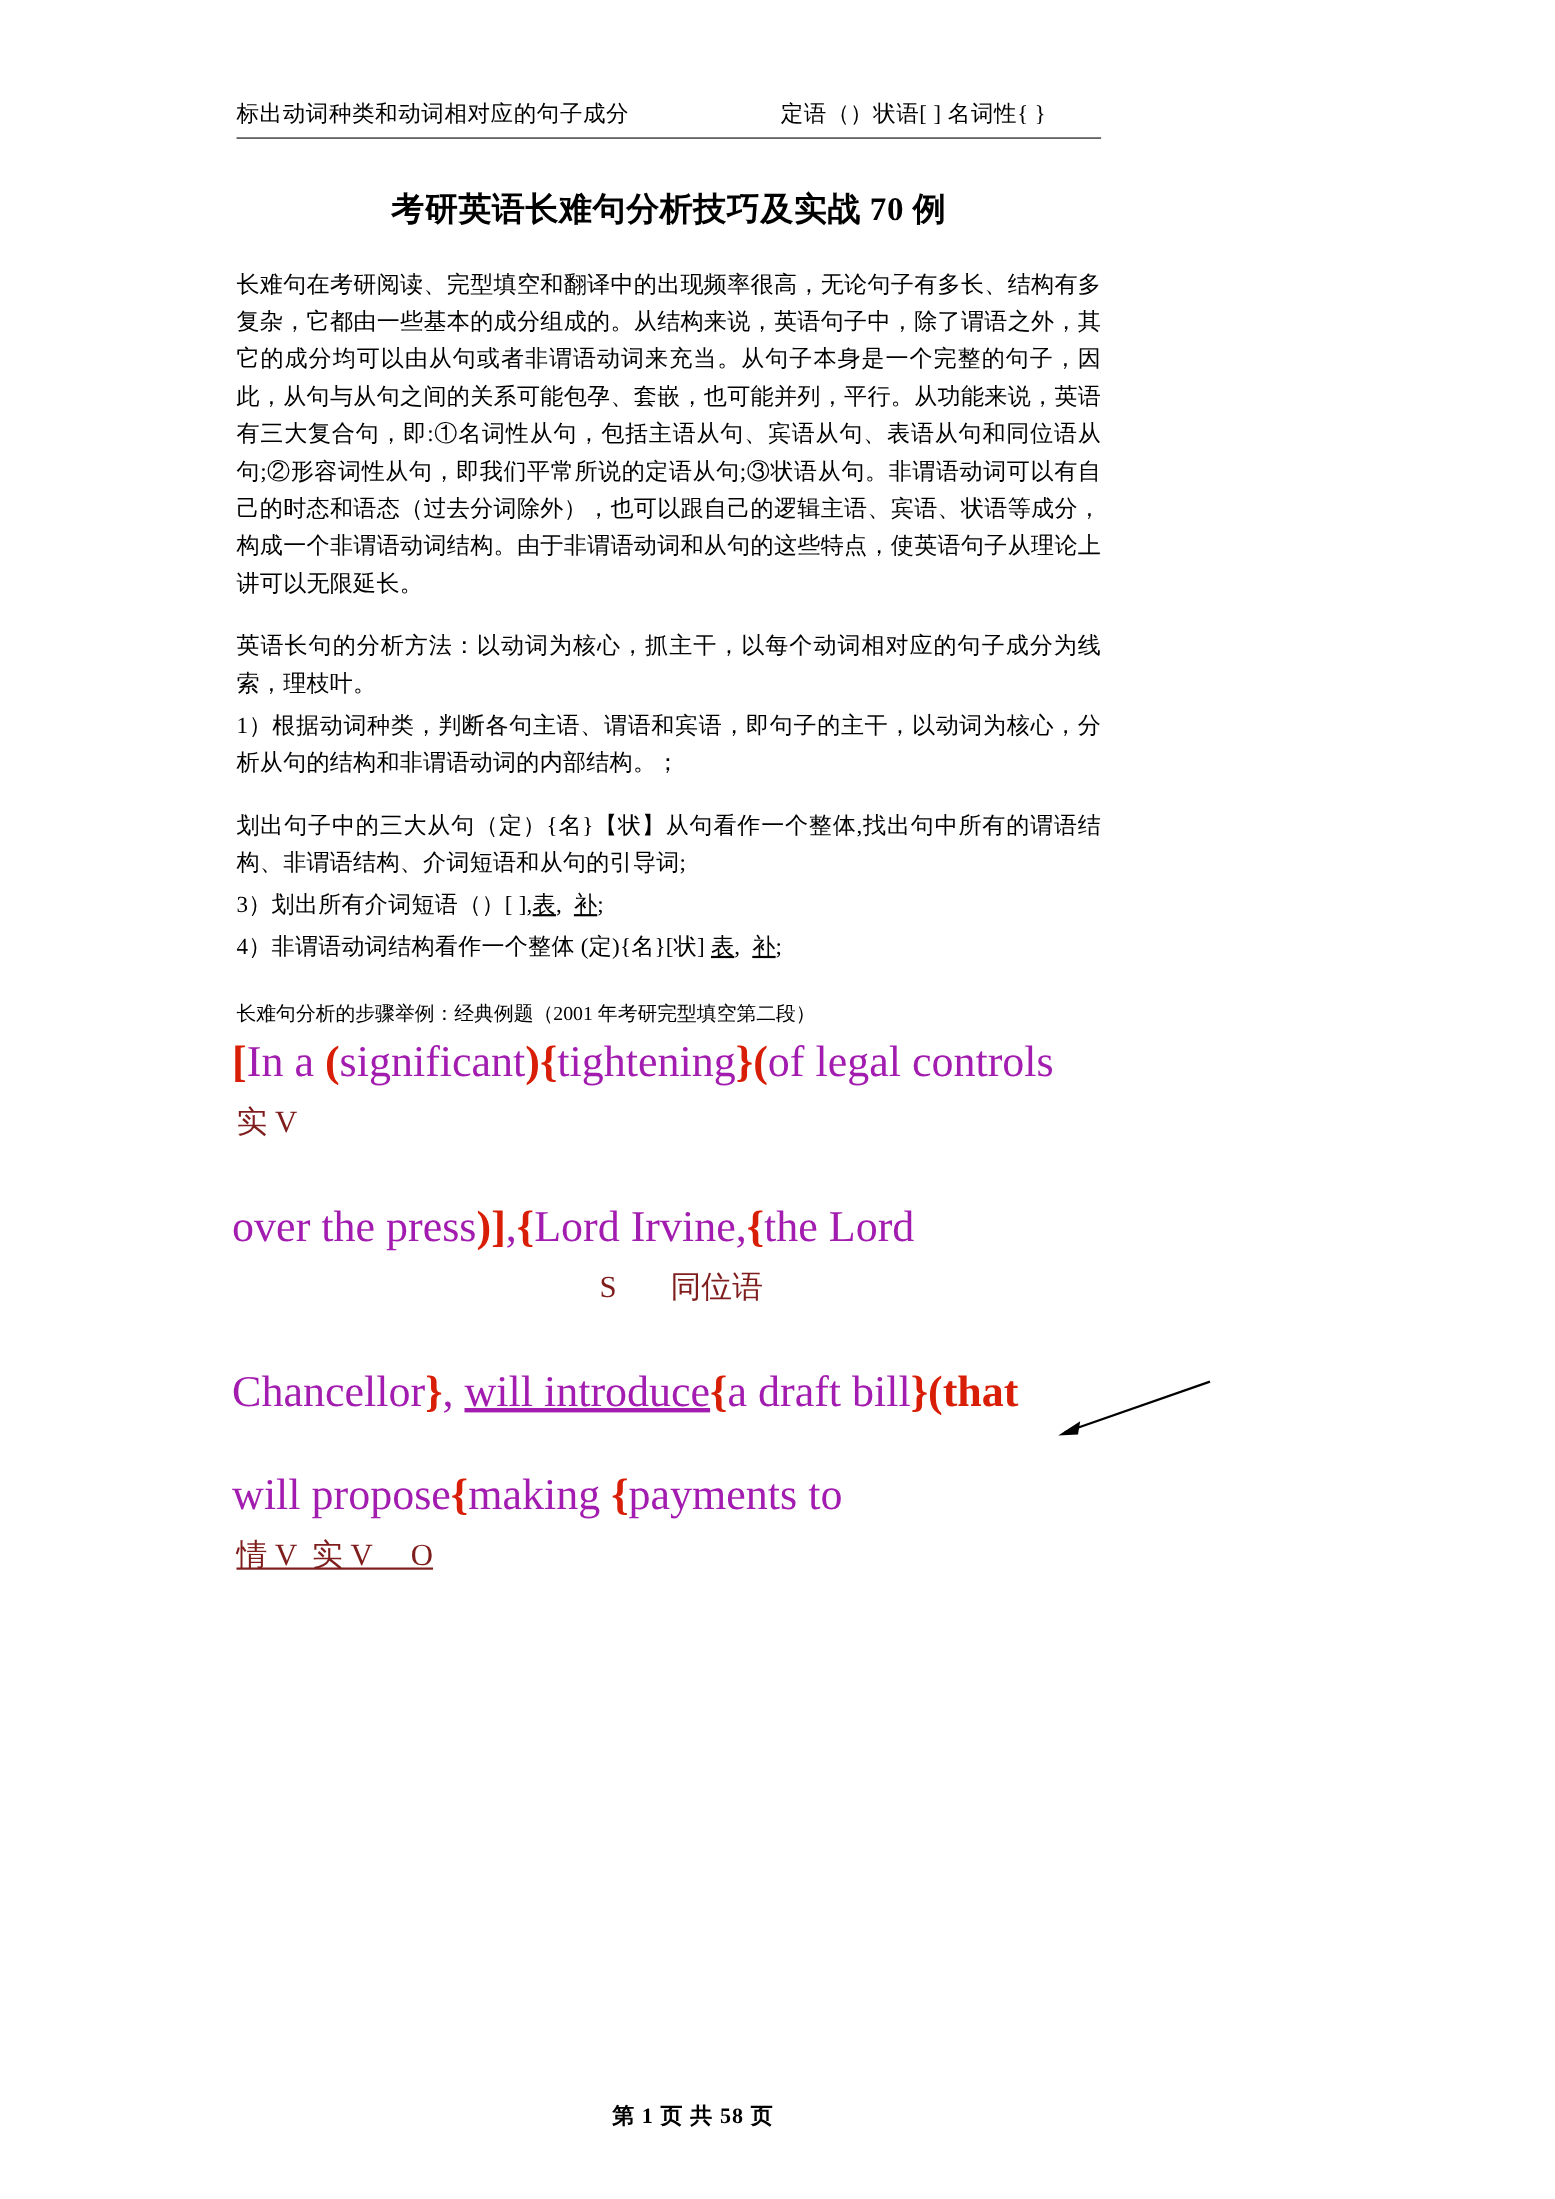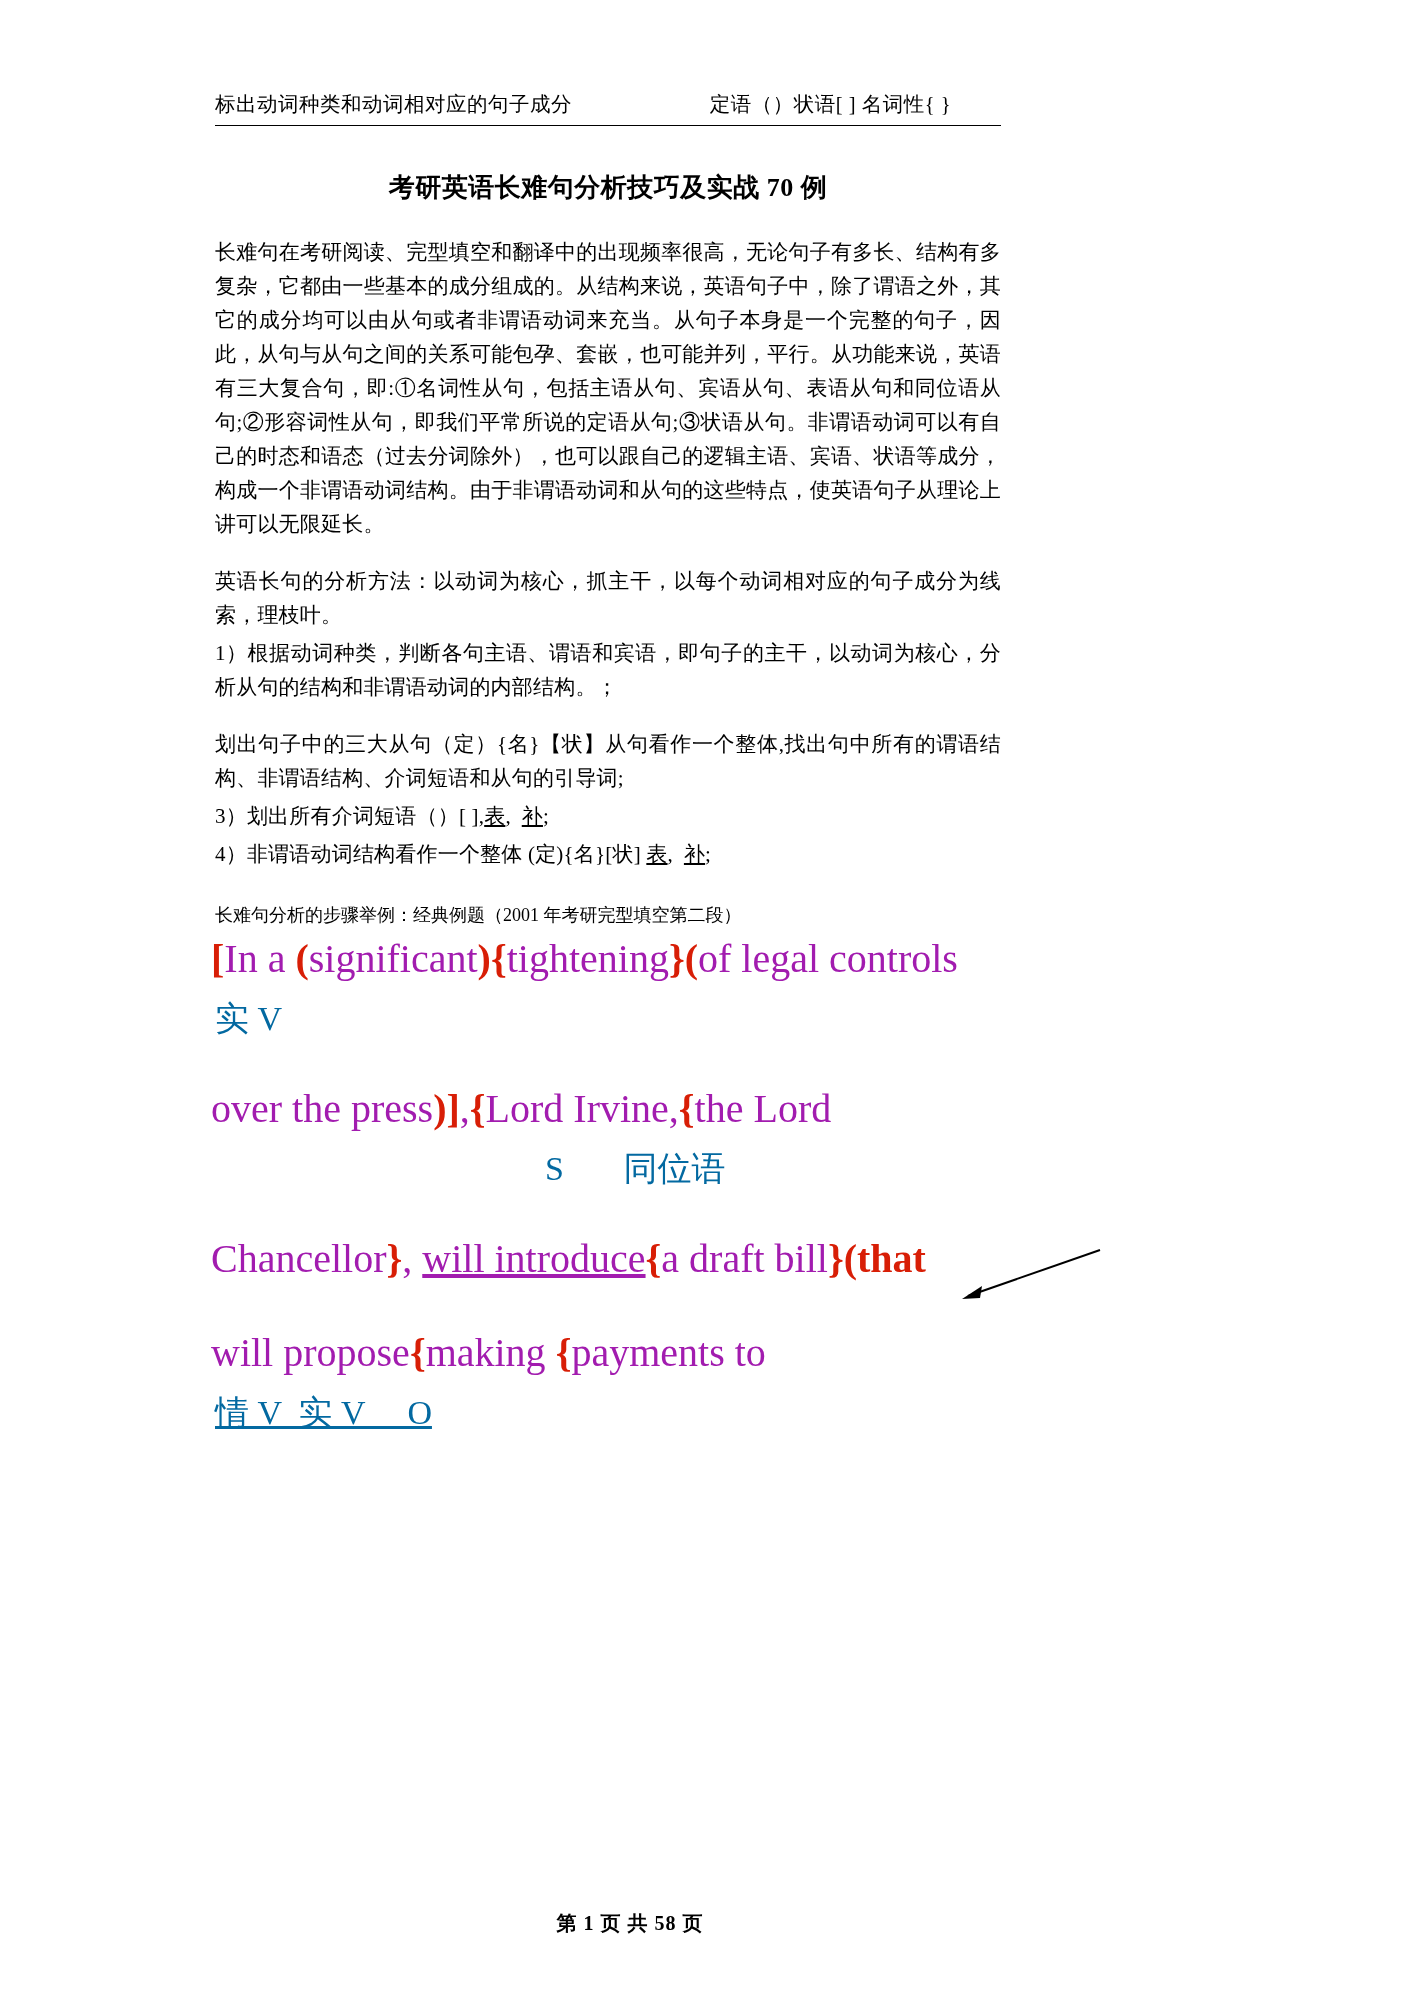--- a/index.html
+++ b/index.html
@@ -33,21 +33,21 @@
     border-bottom: 1.5px solid #000;
     padding-bottom: 8px;
     letter-spacing: 0.5px;
   }
   .header-left { white-space: nowrap; }
   .header-right { white-space: nowrap; padding-right: 50px; }
 
   
   .doc-title {
     text-align: center;
-    font-size: 26px;
+    font-size: 30px;
     font-weight: bold;
     margin-top: 44px;
     letter-spacing: 0.5px;
   }
 
   
   .para {
     font-size: 21px;
     line-height: 1.62;
     text-align: justify;
@@ -71,22 +71,22 @@
     font-size: 40px;
     line-height: 1.15;
     white-space: nowrap;
     margin-left: -4px;
   }
   .redb { color: #d81e06; font-weight: bold; }
   .black { color: #a21caf; }
   .ul { text-decoration: underline; }
 
   .mark-line {
-    color: #0369a1;
-    font-size: 34px;
+    color: #7f1d1d;
+    font-size: 28px;
     line-height: 1.1;
     white-space: pre;
     height: 56px;
   }
   .mark-line.indent1 { margin-left: 0px; }
   .mark-line.indent2 { margin-left: 330px; }
   .mark-line.indent3 { margin-left: 225px; }
   .mark-line.indent4 { margin-left: 0px; text-decoration: underline; }
 
   .spacer-sm { height: 18px; }

